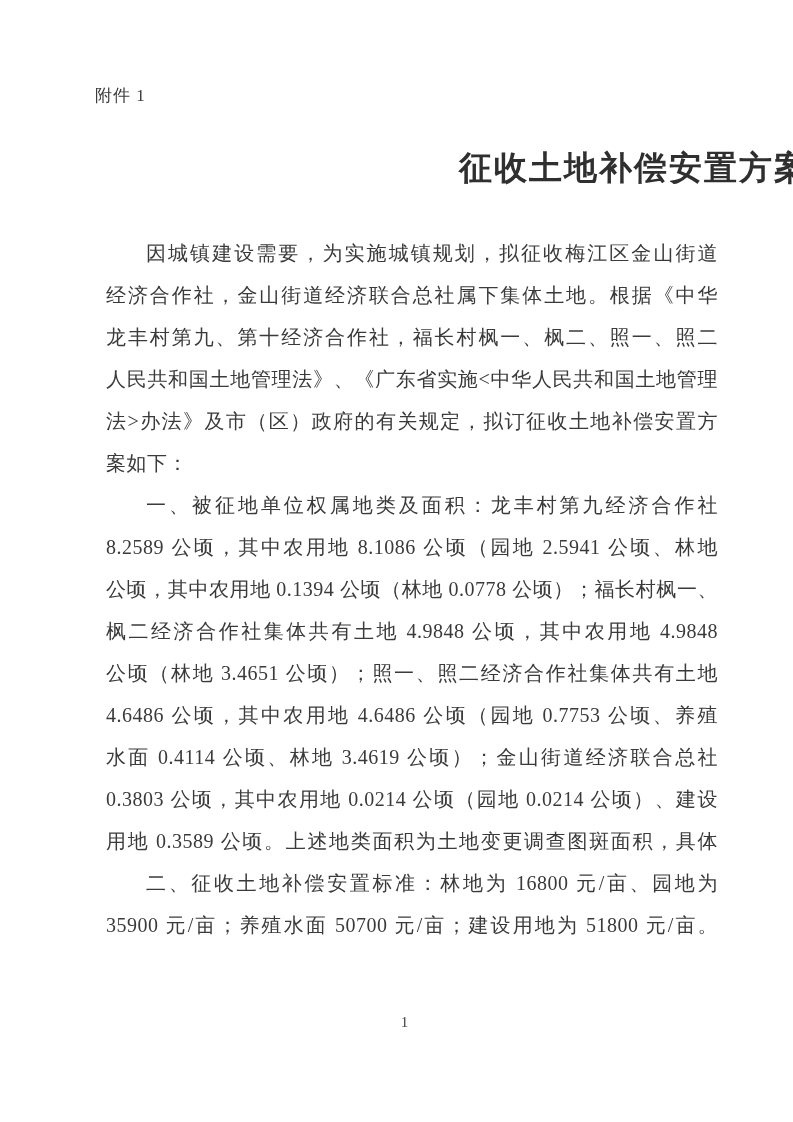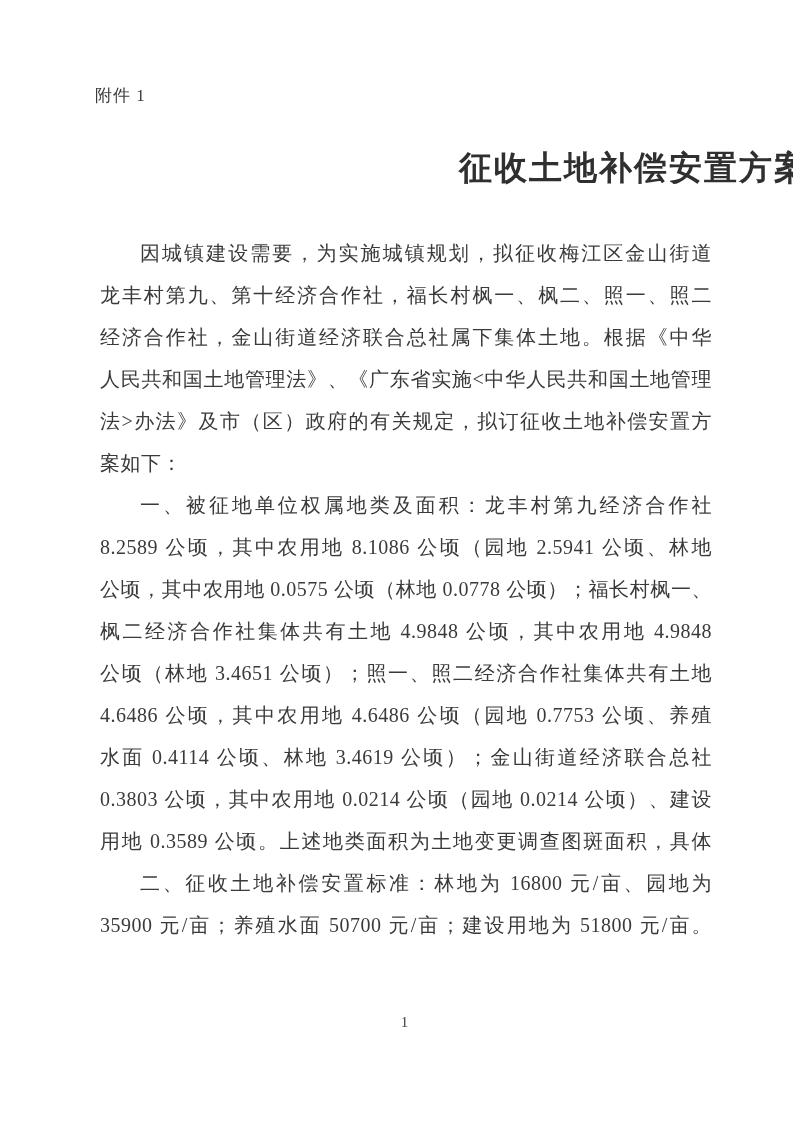--- a/index.html
+++ b/index.html
@@ -32,21 +32,21 @@
     margin: 0;
     text-align: right;
     font-family: "Liberation Sans", sans-serif;
     font-weight: 700;
     font-size: 33px;
     letter-spacing: 2px;
     color: #2f2f2f;
   }
   .body-text {
     position: absolute;
-    left: 100px;
+    left: 106px;
     top: 232px;
     width: 612px;
   }
   .ln {
     height: 42px;
     line-height: 42px;
     font-size: 20px;
     letter-spacing: 0.5px;
     text-align: justify;
     text-align-last: justify;
@@ -73,29 +73,29 @@
 
 <div class="page">
 
   <div class="attachment">附件 1</div>
 
   <h1 class="doc-title">征收土地补偿安置方案</h1>
 
   <div class="body-text">
 
     <div class="ln indent">因城镇建设需要，为实施城镇规划，拟征收梅江区金山街道</div>
+    <div class="ln">经济合作社，金山街道经济联合总社属下集体土地。根据《中华</div>
     <div class="ln">龙丰村第九、第十经济合作社，福长村枫一、枫二、照一、照二</div>
-    <div class="ln">经济合作社，金山街道经济联合总社属下集体土地。根据《中华</div>
     <div class="ln">人民共和国土地管理法》、《广东省实施&lt;中华人民共和国土地管理</div>
     <div class="ln">法&gt;办法》及市（区）政府的有关规定，拟订征收土地补偿安置方</div>
     <div class="ln endline">案如下：</div>
 
     <div class="ln indent">一、被征地单位权属地类及面积：龙丰村第九经济合作社</div>
     <div class="ln">8.2589 公顷，其中农用地 8.1086 公顷（园地 2.5941 公顷、林地</div>
-    <div class="ln">公顷，其中农用地 0.0575 公顷（林地 0.0778 公顷）；福长村枫一、</div>
+    <div class="ln">公顷，其中农用地 0.1394 公顷（林地 0.0778 公顷）；福长村枫一、</div>
     <div class="ln">枫二经济合作社集体共有土地 4.9848 公顷，其中农用地 4.9848</div>
     <div class="ln">公顷（林地 3.4651 公顷）；照一、照二经济合作社集体共有土地</div>
     <div class="ln">4.6486 公顷，其中农用地 4.6486 公顷（园地 0.7753 公顷、养殖</div>
     <div class="ln">水面 0.4114 公顷、林地 3.4619 公顷）；金山街道经济联合总社</div>
     <div class="ln">0.3803 公顷，其中农用地 0.0214 公顷（园地 0.0214 公顷）、建设</div>
     <div class="ln">用地 0.3589 公顷。上述地类面积为土地变更调查图斑面积，具体</div>
 
     <div class="ln indent">二、征收土地补偿安置标准：林地为 16800 元/亩、园地为</div>
     <div class="ln">35900 元/亩；养殖水面 50700 元/亩；建设用地为 51800 元/亩。</div>
   </div>

